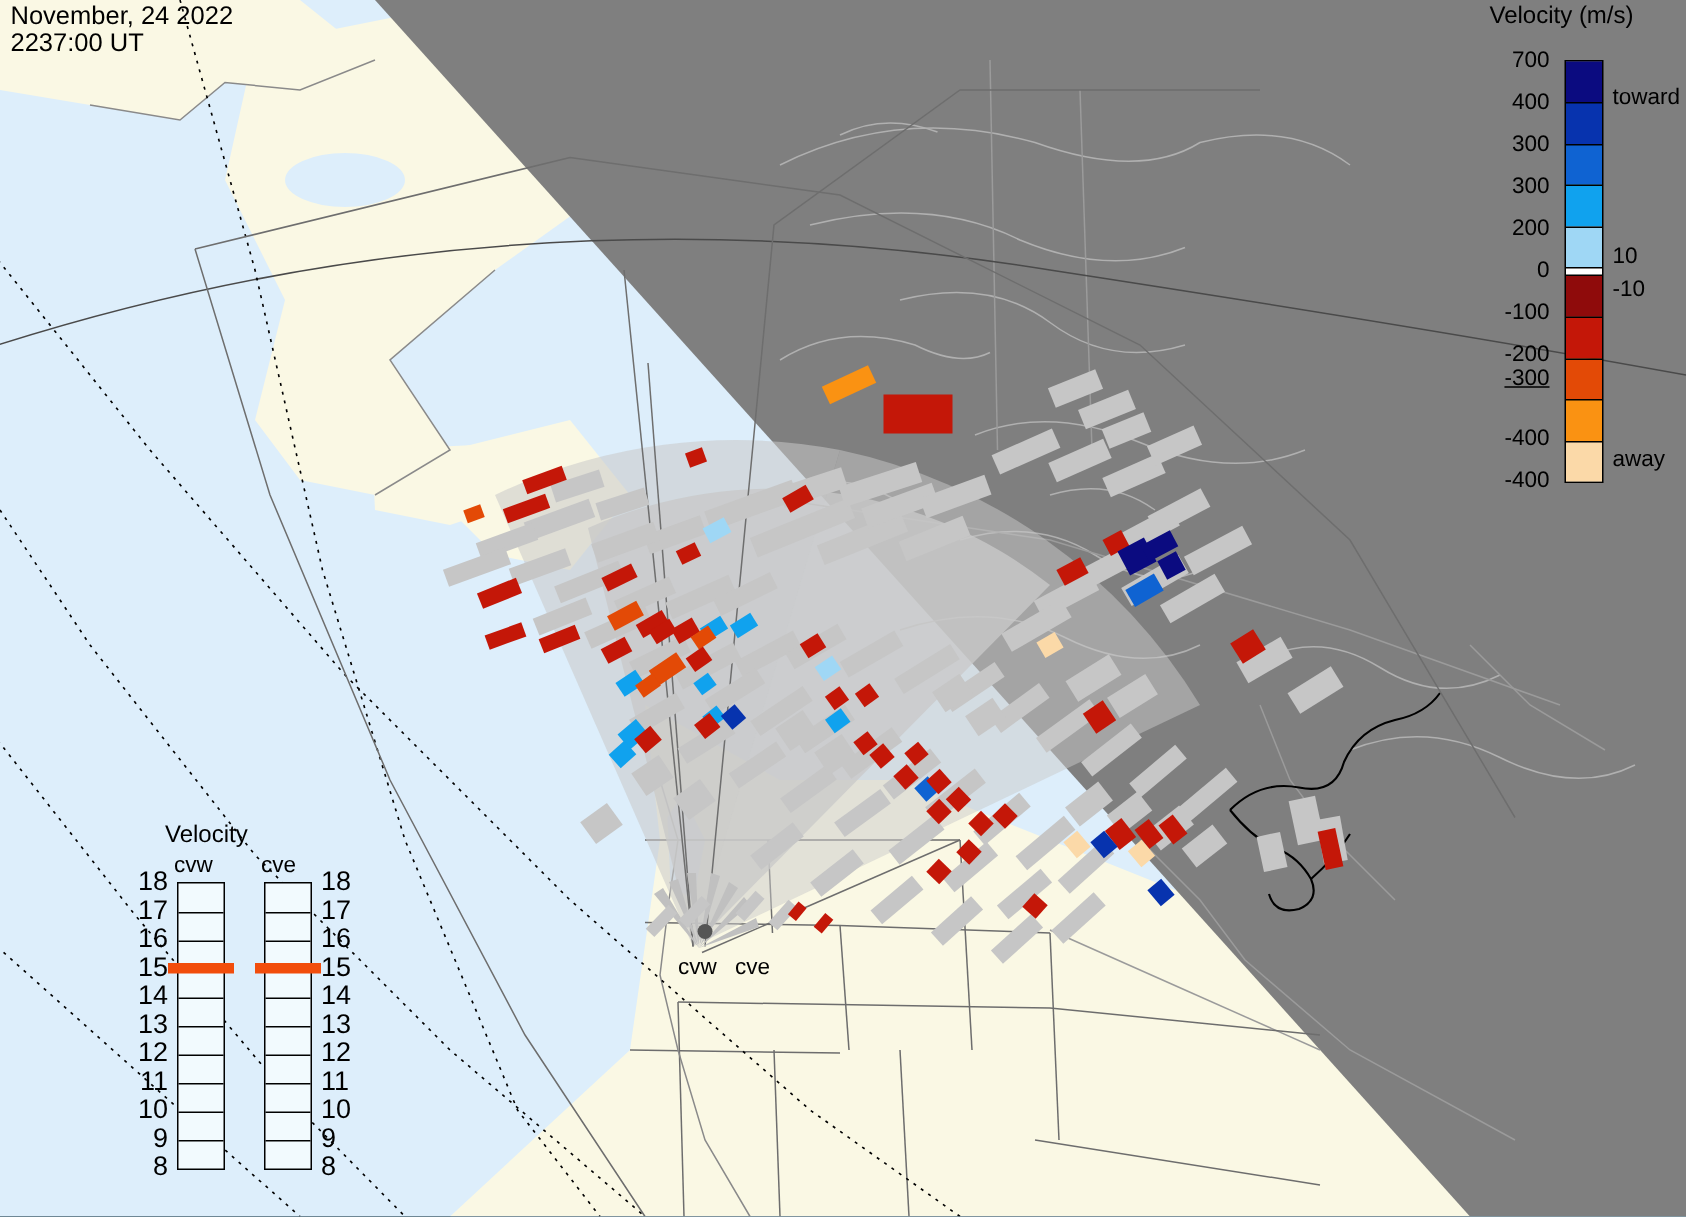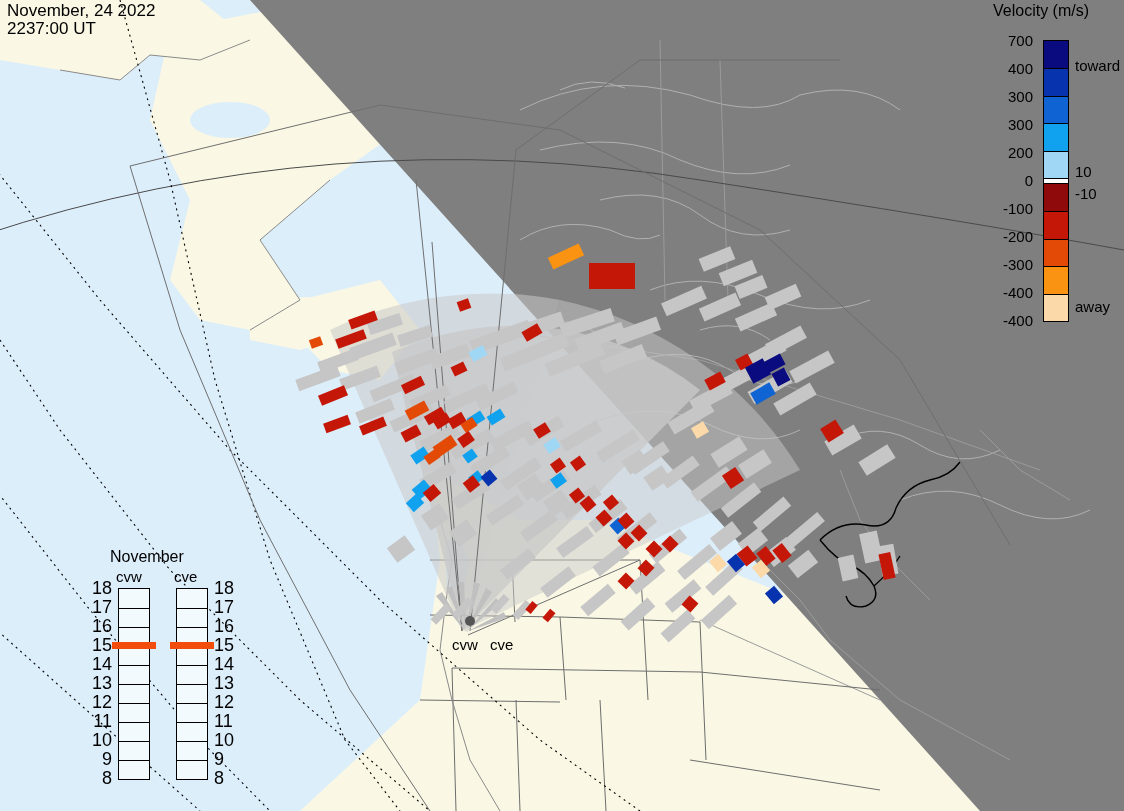--- a/index.html
+++ b/index.html
@@ -336,21 +336,21 @@
     <div id="cbar-title">Velocity (m/s)</div>
     <div id="cbar-ticks">
         <div class="cb-tick" style="top: 0px;">700</div>
         <div class="cb-tick" style="top: 28px; margin-left: 23px;">400</div>
         <div class="cb-tick" style="top: 56px;">300</div>
         <div class="cb-tick" style="top: 84px;">300</div>
         <div class="cb-tick" style="top: 112px;">200</div>
         <div class="cb-tick" style="top: 140px;">0</div>
         <div class="cb-tick" style="top: 168px;">-100</div>
         <div class="cb-tick" style="top: 196px;">-200</div>
-        <div class="cb-tick" style="top: 224px;">-300</div>
+        <div class="cb-tick" style="top: 212px; text-decoration: underline;">-300</div>
         <div class="cb-tick" style="top: 252px;">-400</div>
         <div class="cb-tick" style="top: 280px;">-400</div>
       </div>
     <div id="cbar-box">
         <div class="cb-seg" style="height: 27.4px; background: rgb(11, 11, 128);"></div>
         <div class="cb-seg" style="height: 27.4px; background: rgb(7, 51, 174);"></div>
         <div class="cb-seg" style="height: 27.4px; background: rgb(15, 99, 210);"></div>
         <div class="cb-seg" style="height: 27.4px; background: rgb(16, 162, 238);"></div>
         <div class="cb-seg" style="height: 27.4px; background: rgb(159, 215, 245);"></div>
         <div class="cb-gap" style="height: 6px; background: rgb(255, 255, 255);"></div>
@@ -360,21 +360,21 @@
         <div class="cb-seg" style="height: 27.4px; background: rgb(250, 146, 18);"></div>
         <div class="cb-seg" style="height: 27.4px; background: rgb(251, 217, 168);"></div>
       </div>
     <div class="cb-side" id="lab-toward" style="top: 65px;">toward</div>
     <div class="cb-side" id="lab-pos10" style="top: 171px;">10</div>
     <div class="cb-side" id="lab-neg10" style="top: 193px;">-10</div>
     <div class="cb-side" id="lab-away" style="top: 306.3px;">away</div>
   </div>
 
   <div id="freq">
-    <div id="freq-title">November</div>
+    <div id="freq-title">Velocity</div>
   <div class="freq-col-name" style="left: 28px;">cvw</div>
       <div class="freq-bar" style="left: 30px;">
         <div class="freq-cell" style="height: 19px;"></div>
         <div class="freq-cell" style="height: 19px;"></div>
         <div class="freq-cell" style="height: 19px;"></div>
         <div class="freq-cell" style="height: 19px;"></div>
         <div class="freq-cell" style="height: 19px;"></div>
         <div class="freq-cell" style="height: 19px;"></div>
         <div class="freq-cell" style="height: 19px;"></div>
         <div class="freq-cell" style="height: 19px;"></div>

